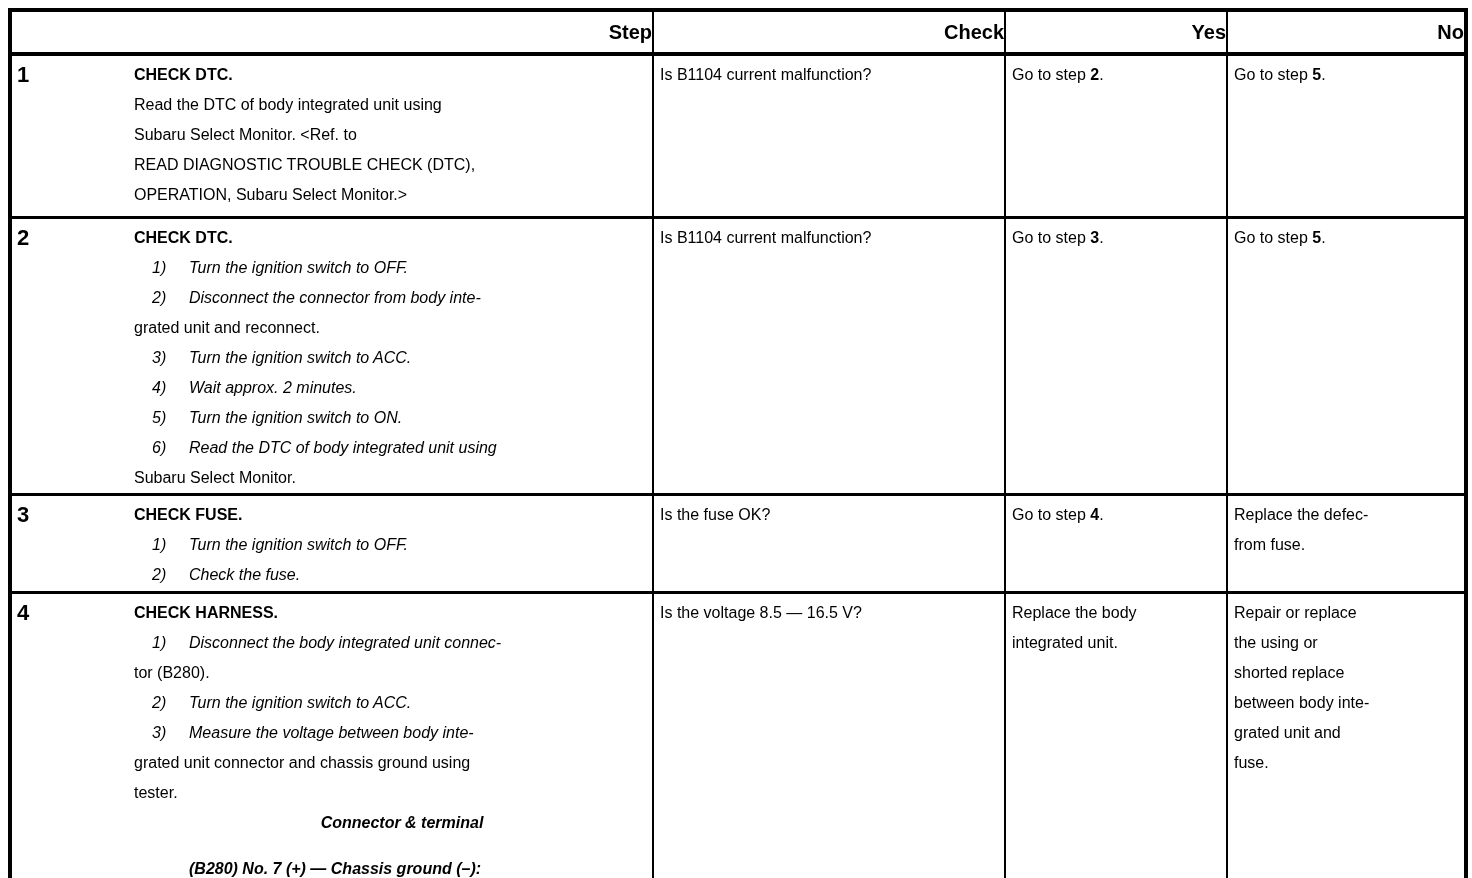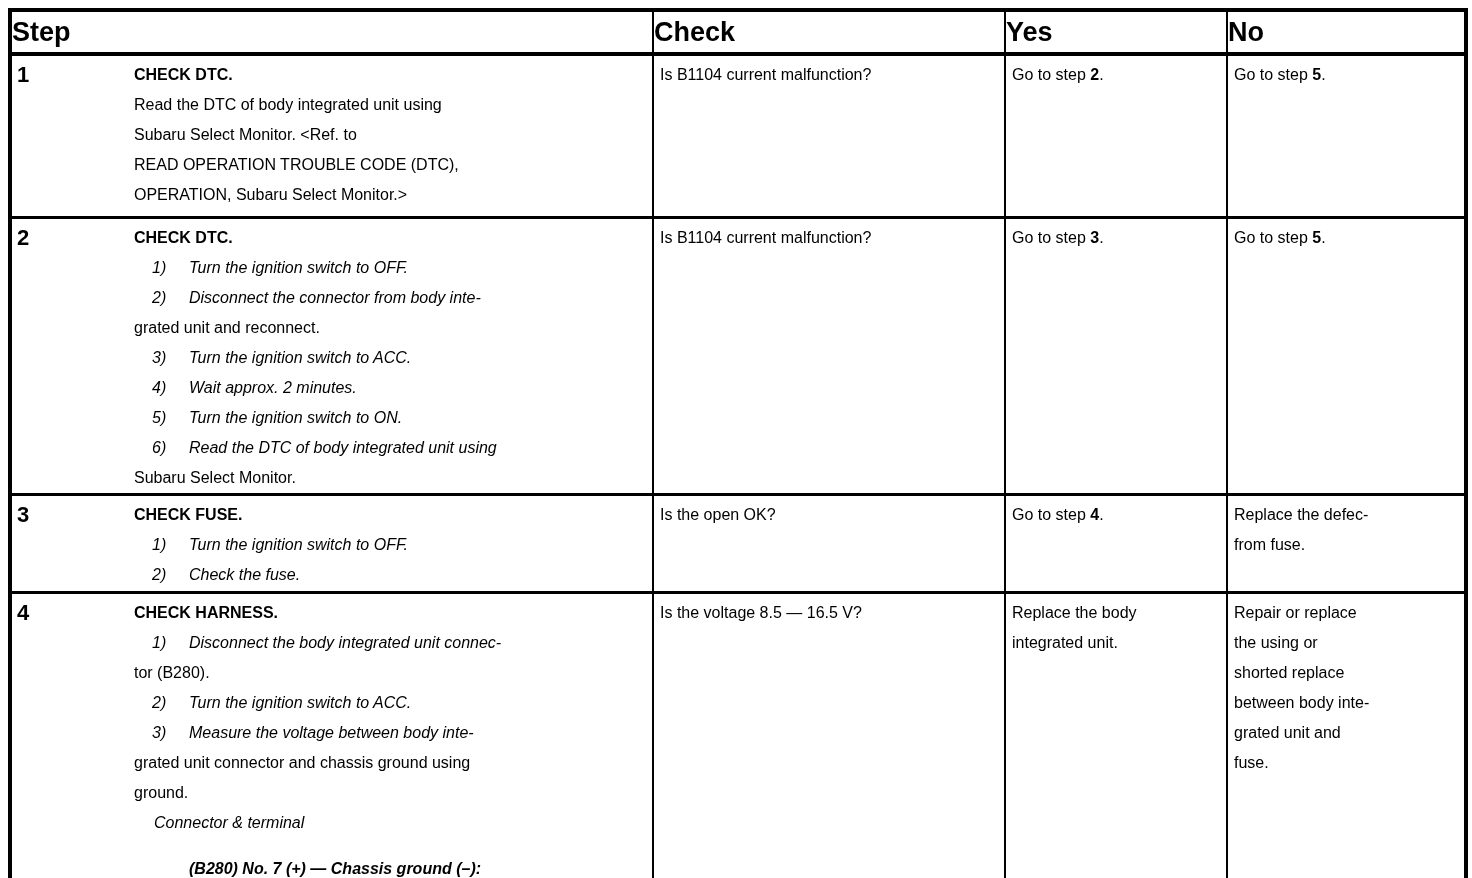--- a/index.html
+++ b/index.html
@@ -29,23 +29,23 @@
     border: 2px solid #000;
     border-top-width: 3px;
     border-bottom-width: 3px;
     vertical-align: top;
     padding: 0;
     overflow: hidden;
   }
   thead th {
     border-bottom-width: 4px;
     height: 40px;
-    font-size: 27px;
+    font-size: 20px;
     font-weight: bold;
-    text-align: left;
+    text-align: right;
     vertical-align: middle;
   }
   tr.row-0 { height: 163px; }
   tr.row-1 { height: 277px; }
   tr.row-2 { height: 98px;  }
   tr.row-3 { height: 278px; }
 
   .ln {
     font-size: 16px;
     line-height: 30px;
@@ -59,21 +59,21 @@
     position: absolute;
     left: 5px;
     top: 4px;
     font-size: 22px;
     line-height: 30px;
     font-weight: bold;
   }
   .ln.title { font-weight: bold; }
   .ln.item  { padding-left: 18px; font-style: italic; }
   .marker   { display: inline-block; width: 37px; }
-  .ln.spec1 { padding-left: 20px; font-weight: normal; font-style: italic; }
+  .ln.spec1 { padding-left: 20px; font-weight: bold; font-style: italic; text-align: center; }
   .ln.spec2 { padding-left: 55px; font-weight: bold; font-style: italic; margin-top: 16px; }
 
   td.check-cell, td.yes-cell, td.no-cell {
     padding: 4px 2px 0 6px;
   }
 </style>
 </head>
 <body>
 
 <table class="diag">
@@ -91,21 +91,21 @@
       <th>No</th>
     </tr>
   </thead>
   <tbody id="rows">
       <tr class="row-0">
         <td class="step-cell">
           <div class="step-num">1</div>
           <div class="ln title">CHECK DTC.</div>
           <div class="ln flush">Read the DTC of body integrated unit using</div>
           <div class="ln flush">Subaru Select Monitor. &lt;Ref. to</div>
-          <div class="ln flush">READ OPERATION TROUBLE CODE (DTC),</div>
+          <div class="ln flush">READ DIAGNOSTIC TROUBLE CHECK (DTC),</div>
           <div class="ln flush">OPERATION, Subaru Select Monitor.&gt;</div>
         </td>
         <td class="check-cell">
           <div class="ln">Is B1104 current malfunction?</div>
         </td>
         <td class="yes-cell">
           <div class="ln">Go to step <b>2</b>.</div>
         </td>
         <td class="no-cell">
           <div class="ln">Go to step <b>5</b>.</div>
@@ -135,40 +135,40 @@
         </td>
       </tr>
       <tr class="row-2">
         <td class="step-cell">
           <div class="step-num">3</div>
           <div class="ln title">CHECK FUSE.</div>
           <div class="ln item"><span class="marker">1)</span>Turn the ignition switch to OFF.</div>
           <div class="ln item"><span class="marker">2)</span>Check the fuse.</div>
         </td>
         <td class="check-cell">
-          <div class="ln">Is the open OK?</div>
+          <div class="ln">Is the fuse OK?</div>
         </td>
         <td class="yes-cell">
           <div class="ln">Go to step <b>4</b>.</div>
         </td>
         <td class="no-cell">
           <div class="ln">Replace the defec-</div>
           <div class="ln">from fuse.</div>
         </td>
       </tr>
       <tr class="row-3">
         <td class="step-cell">
           <div class="step-num">4</div>
           <div class="ln title">CHECK HARNESS.</div>
           <div class="ln item"><span class="marker">1)</span>Disconnect the body integrated unit connec-</div>
           <div class="ln flush">tor (B280).</div>
           <div class="ln item"><span class="marker">2)</span>Turn the ignition switch to ACC.</div>
           <div class="ln item"><span class="marker">3)</span>Measure the voltage between body inte-</div>
           <div class="ln flush">grated unit connector and chassis ground using</div>
-          <div class="ln flush">ground.</div>
+          <div class="ln flush">tester.</div>
           <div class="ln spec1">Connector &amp; terminal</div>
           <div class="ln spec2">(B280) No. 7 (+) — Chassis ground (–):</div>
         </td>
         <td class="check-cell">
           <div class="ln">Is the voltage 8.5 — 16.5 V?</div>
         </td>
         <td class="yes-cell">
           <div class="ln">Replace the body</div>
           <div class="ln">integrated unit.</div>
         </td>

